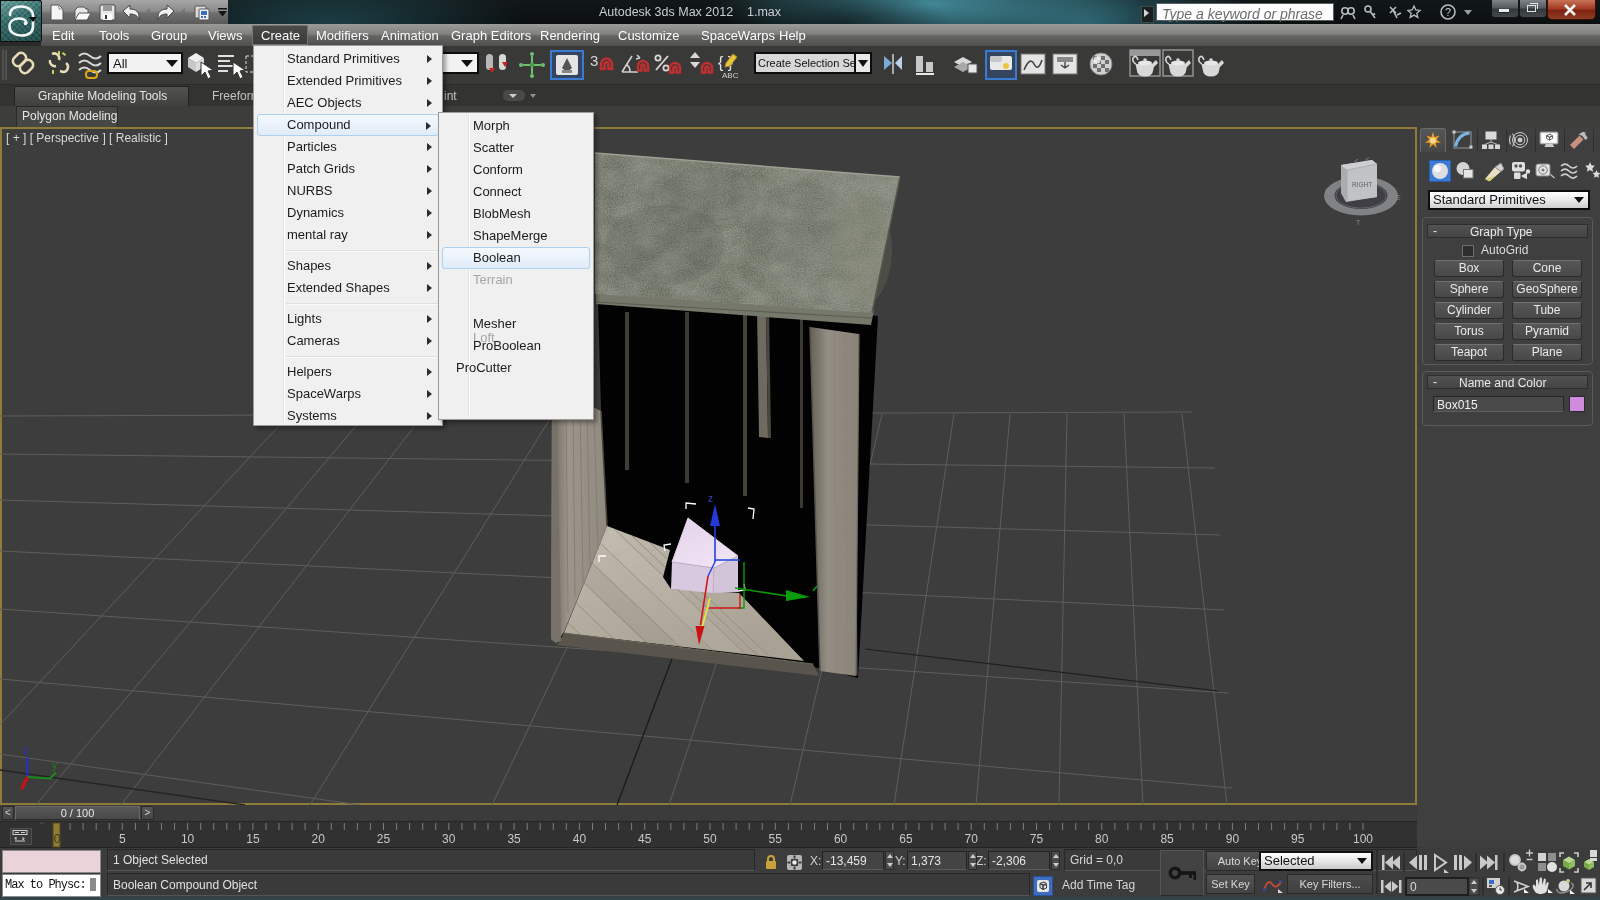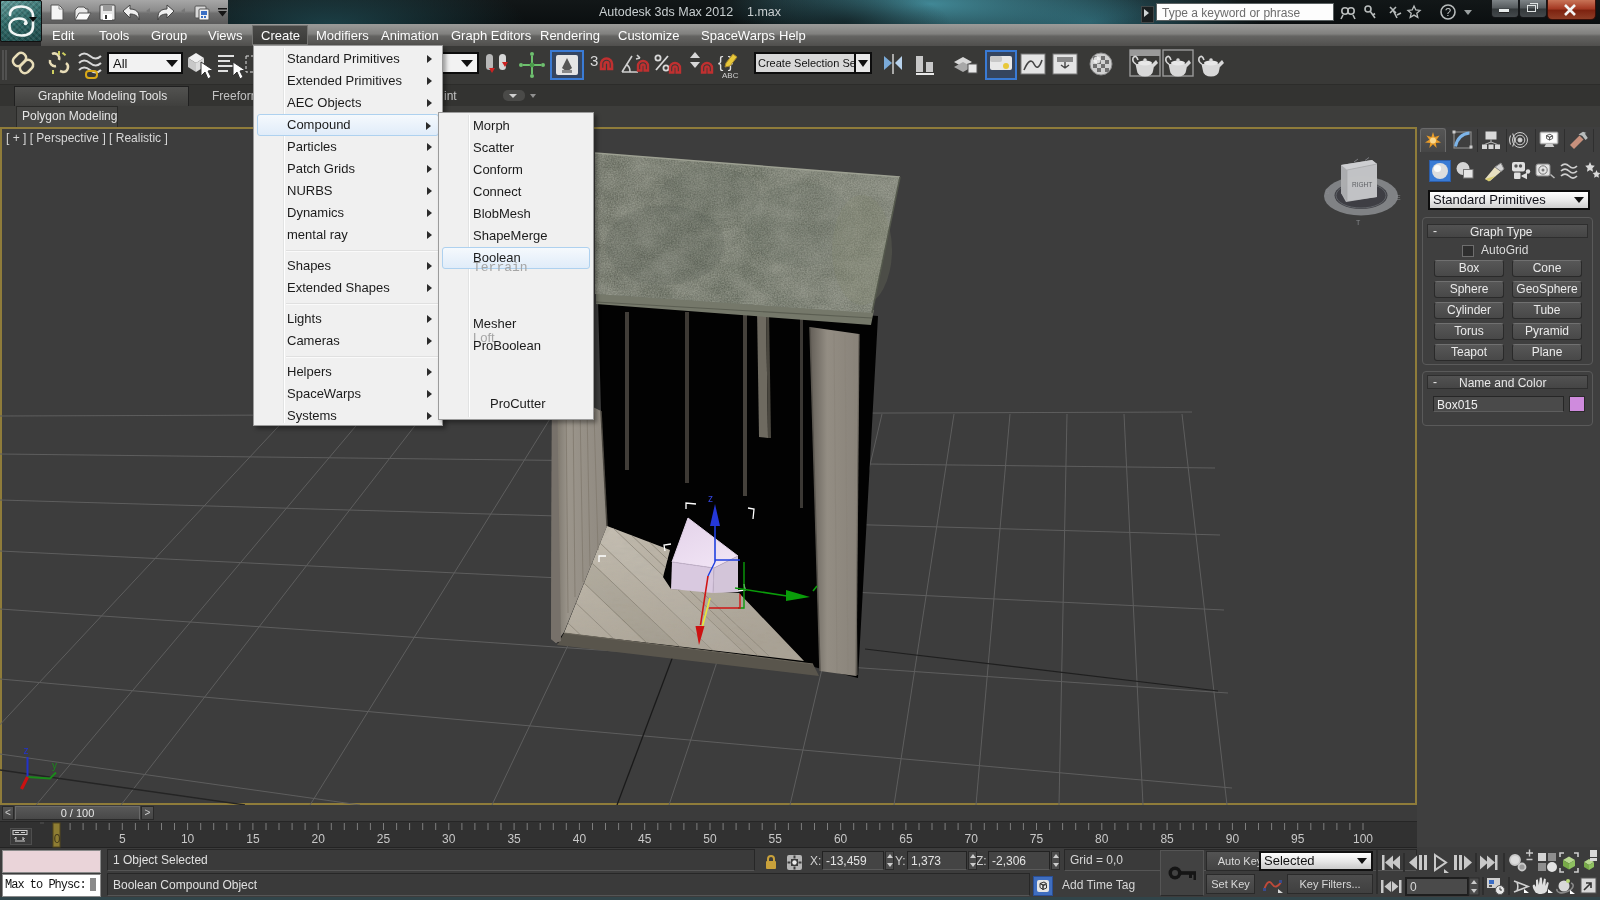--- a/index.html
+++ b/index.html
@@ -59,21 +59,21 @@
       <rect x="159" y="14" width="2" height="2" fill="#3b6fc4"></rect>
     </g>
   <path d="M173 9 h9 l-4.5 5.5 z M173 6 h9 v1.5 h-9 z" fill="#151515"></path>
 </svg>
 
 <div class="tx" style="left:599px;top:5px;color:#c8ced0;font-size:12.5px;">Autodesk 3ds Max 2012&nbsp;&nbsp;&nbsp;&nbsp;1.max</div>
 
 <div class="abs" style="left:1141px;top:6px;width:11px;height:15px;background:#1a1f20;border:1px solid #404748;"></div>
 <div class="abs" style="left:1144px;top:9px;width:0;height:0;border-top:4px solid transparent;border-bottom:4px solid transparent;border-left:5px solid #cfd4d4;"></div>
 <div class="abs" style="left:1156px;top:3px;width:176px;height:16px;background:#fdfdfd;border:1px solid #5a6162;"></div>
-<div class="tx" style="left:1162px;top:6px;font-size:12px;color:#6d6d6d;">Type a keyword or phrase</div>
+<div class="tx" style="left:1162px;top:6px;font-size:14px;font-style:italic;color:#6d6d6d;">Type a keyword or phrase</div>
 <svg class="abs" style="left:1338px;top:3px" width="140" height="18" viewBox="0 0 140 18">
   <g stroke="#b8bcbc" fill="none" stroke-width="1.6">
     <circle cx="7" cy="8" r="3.2"></circle>
       <circle cx="13" cy="8" r="3.2"></circle>
       <path d="M5 12 l-2 4 M15 12 l2 4"></path>
     <circle cx="30" cy="6" r="3"></circle>
       <path d="M32 8 l5 7 M35 12 l2 -1.5"></path>
     <path d="M52 4 l6 6 M52 10 l6 -6 M55 7 l4 8 M59 12 l4 -2"></path>
     <path d="M76 3 l1.8 4 4.2 .4 -3.2 2.8 1 4.2 -3.8 -2.3 -3.8 2.3 1 -4.2 -3.2 -2.8 4.2 -.4 z" stroke-width="1.3"></path>
     <circle cx="110" cy="9" r="7"></circle>
@@ -547,34 +547,34 @@
     </div>
   <div class="mi" style="top:90px;">
       <span class="lbl" style="left:31px;">BlobMesh</span>
     </div>
   <div class="mi" style="top:112px;">
       <span class="lbl" style="left:31px;">ShapeMerge</span>
     </div>
   <div class="mi hl" style="top:134px;">
       <span class="lbl" style="left:30px;">Boolean</span>
     </div>
-  <div class="mi dis" style="top:144px;font-family:Liberation Mono, monospace;">
+  <div class="mi dis" style="top:156px;">
       <span class="lbl" style="left:31px;">Terrain</span>
     </div>
   <div class="mi dis" style="top:178px;">
       <span class="lbl" style="left:31px;margin-top:36px;">Loft</span>
     </div>
   <div class="mi" style="top:200px;">
       <span class="lbl" style="left:31px;">Mesher</span>
     </div>
   <div class="mi" style="top:222px;">
       <span class="lbl" style="left:31px;">ProBoolean</span>
     </div>
   <div class="mi" style="top:244px;">
-      <span class="lbl" style="left:48px;margin-top:36px;">ProCutter</span>
+      <span class="lbl" style="left:14px;">ProCutter</span>
     </div>
 </div>
 
 <div class="abs" style="left:1417px;top:127px;width:183px;height:720px;background:#3f3f3f;"></div>
 
 <div class="abs" style="left:1420px;top:128px;width:26px;height:24px;background:linear-gradient(#565656,#464646);border:1px solid #6a6a6a;border-bottom:none;border-radius:3px 3px 0 0;box-sizing:border-box;"></div>
 <svg class="abs" style="left:1420px;top:128px" width="180" height="25" viewBox="0 0 180 25">
 <g stroke="#2f2f2f">
       <line x1="57.5" y1="1" x2="57.5" y2="24"></line>
       <line x1="86.5" y1="1" x2="86.5" y2="24"></line>

